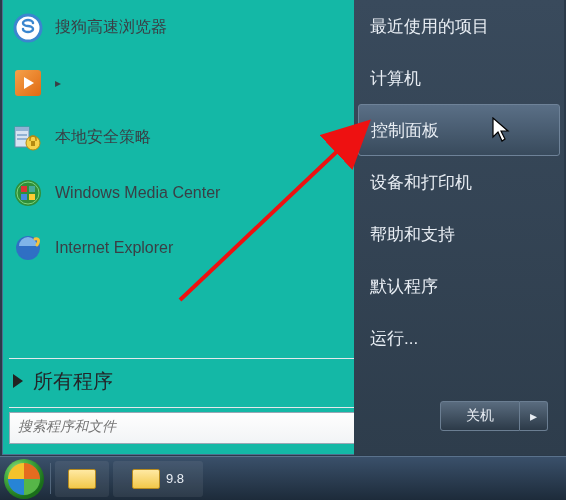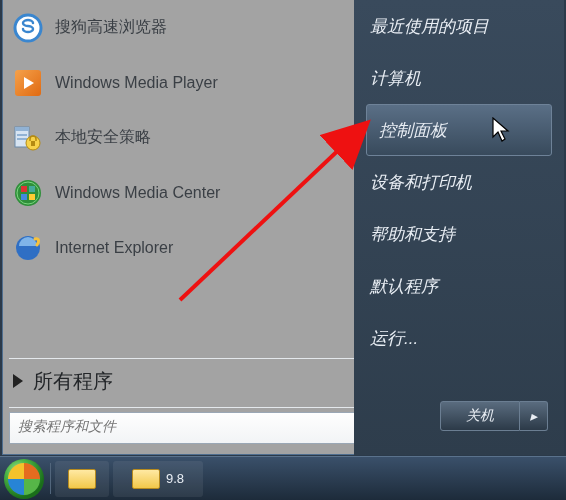--- a/index.html
+++ b/index.html
@@ -3,21 +3,21 @@
 <meta charset="utf-8">
 <style>
   * { margin: 0; padding: 0; box-sizing: border-box; font-family: "Microsoft YaHei", "Segoe UI", sans-serif; }
   body { width: 566px; height: 500px; overflow: hidden; background: #2b3a4a; position: relative; }
 
   .startmenu { position: relative; width: 566px; height: 500px; }
 
   
   .left-panel {
     position: absolute; left: 2px; top: 0; width: 409px; height: 455px;
-    background: #a3a3a3; border: 1px solid #4f6e8f; border-top: none;
+    background: #14b8a6; border: 1px solid #4f6e8f; border-top: none;
     display: flex; flex-direction: column;
   }
   .prog-list { flex: 1; list-style: none; padding: 0 2px; }
   .prog-item {
     display: flex; align-items: center; gap: 10px; height: 55px;
     padding: 0 6px; color: #3a3f45; font-size: 16px; cursor: pointer;
   }
   .prog-icon { width: 34px; height: 34px; display: flex; align-items: center; justify-content: center; }
   .prog-label { flex: 1; }
   .prog-arrow { font-size: 12px; color: #3a3f45; padding-right: 6px; }
@@ -35,29 +35,29 @@
     background: linear-gradient(#fefefe,#f2f4f6);
   }
   .search-wrap { position: relative; }
   .search-icon { position: absolute; right: 8px; top: 50%; transform: translateY(-50%); color: #3a5e8c; font-size: 16px; }
 
   
   .right-panel {
     position: absolute; right: 2px; top: 0; width: 210px; height: 455px;
     background: linear-gradient(#394a5c,#2e3d4c);
     color: #e9eef4; font-size: 17px;
-    display: flex; flex-direction: column; justify-content: flex-start; font-style: italic;
+    display: flex; flex-direction: column; justify-content: flex-start;
   }
   .r-item {
     height: 52px; display: flex; align-items: center; padding: 0 16px; cursor: pointer;
     white-space: nowrap;
   }
   .r-item.highlight {
     background: linear-gradient(#5a6f86,#384a5c);
-    border: 1px solid #6e8298; border-radius: 3px; margin: 0 12px; padding: 1px 12px;
+    border: 1px solid #6e8298; border-radius: 3px; margin: 0 4px; padding: 1px 12px;
   }
   .r-flex { flex: 1; }
 
   .shutdown-row {
     position: absolute; bottom: 24px; right: 16px;
     display: flex; gap: 0;
   }
   .shutdown-btn {
     height: 30px; display: flex; align-items: center; justify-content: center;
     background: linear-gradient(#5a6c7f,#2c3a48);
@@ -126,21 +126,20 @@
               <rect x="2" y="2" width="26" height="26" rx="3" fill="url(#g1)"></rect>
               <defs>
                 <linearGradient id="g1" x1="0" y1="0" x2="1" y2="1">
                   <stop offset="0" stop-color="#f5a14a"></stop>
                   <stop offset="1" stop-color="#e06a12"></stop>
                 </linearGradient>
               </defs>
               <path d="M11 9v12l10-6z" fill="#fff"></path>
             </svg>
         </span>
-        <span class="prog-label">Windows Media Player</span>
         <span class="prog-arrow">▸</span>
       </li>
 
       <li class="prog-item">
         <span class="prog-icon">
           <svg width="30" height="30" viewBox="0 0 30 30">
               <rect x="2" y="4" width="14" height="20" fill="#d7e4f2" stroke="#6b8aaa"></rect>
               <rect x="2" y="4" width="14" height="4" fill="#91b2d4"></rect>
               <rect x="4" y="11" width="10" height="2" fill="#91b2d4"></rect>
               <rect x="4" y="15" width="10" height="2" fill="#91b2d4"></rect>

